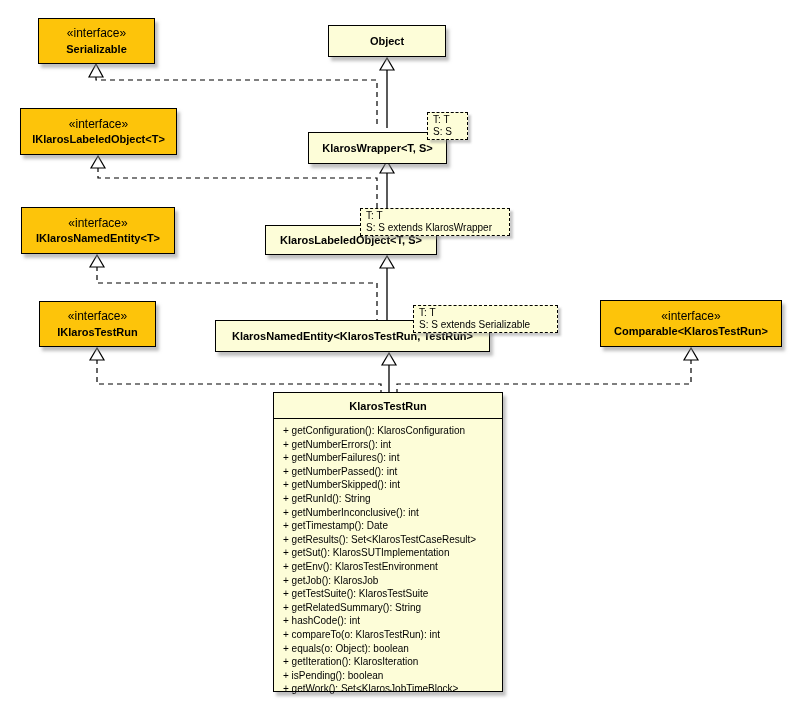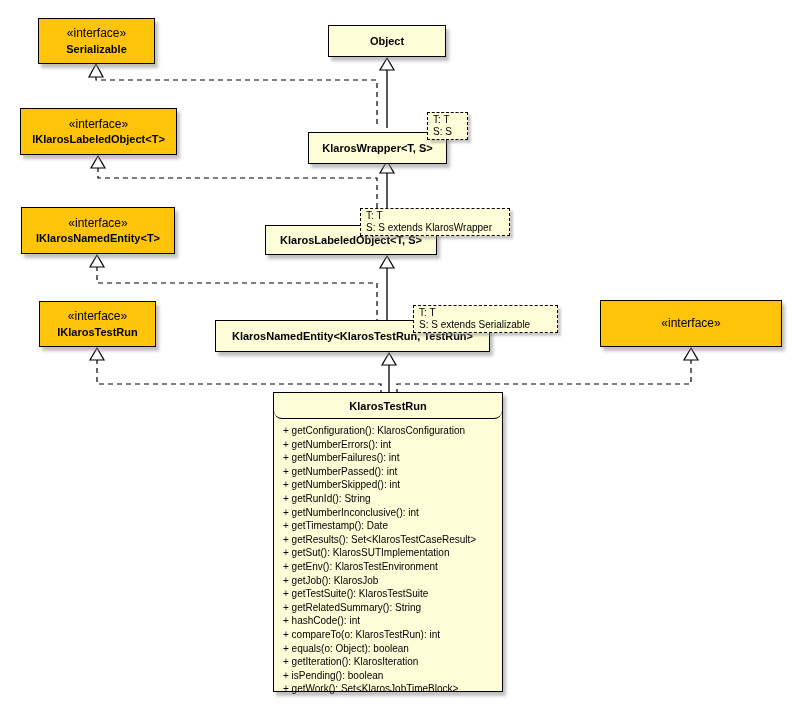--- a/index.html
+++ b/index.html
@@ -10,21 +10,21 @@
            display:flex;align-items:center;justify-content:center;text-align:center;
            box-shadow:3px 4px 3px rgba(140,140,140,0.55);background:var(--class-fill);}
   .iface{background:var(--iface-fill);flex-direction:column;line-height:1.35;}
   .stereotype{font-size:12px;font-weight:normal;}
   .box-title{font-size:11px;font-weight:bold;white-space:nowrap;}
   .tpl-box{position:absolute;box-sizing:border-box;border:1.5px dashed #000;z-index:2;
            background:var(--class-fill);padding:1px 15px 2px 5px;font-size:10px;line-height:11.5px;
            white-space:nowrap;box-shadow:3px 3px 2px rgba(140,140,140,0.45);}
   .classbig{display:block;padding:0;}
   .classbig .title-row{height:26px;display:flex;align-items:center;justify-content:center;
-           border-bottom:1.5px solid #000;box-sizing:border-box;border-radius:8px;}
+           border-bottom:1.5px solid #000;box-sizing:border-box;}
   .methods{padding:5px 4px 4px 9px;font-size:10px;line-height:13.6px;text-align:left;}
   .method-line{white-space:nowrap;}
 </style>
 </head>
 <body>
 
 <div id="canvas" style="--iface-fill: #FDC40A; --class-fill: #FDFDD8;">
 
   <svg id="edges" width="800" height="711" viewBox="0 0 800 711">
 
@@ -65,20 +65,21 @@
     <div class="box-title">IKlarosNamedEntity&lt;T&gt;</div>
   </div>
 
   <div class="uml-box iface" style="left:39px;top:301px;width:117px;height:46px;">
     <div class="stereotype">«interface»</div>
     <div class="box-title">IKlarosTestRun</div>
   </div>
 
   <div class="uml-box iface" style="left:600px;top:300px;width:182px;height:47px;">
     <div class="stereotype">«interface»</div>
+    <div class="box-title">Comparable&lt;KlarosTestRun&gt;</div>
   </div>
 
   <div class="uml-box" style="left:328px;top:25px;width:118px;height:32px;">
     <div class="box-title">Object</div>
   </div>
 
   <div class="uml-box" style="left:308px;top:132px;width:139px;height:32px;">
     <div class="box-title">KlarosWrapper&lt;T, S&gt;</div>
   </div>
   <div class="tpl-box" style="left:427px;top:112px;min-width:40px;">

